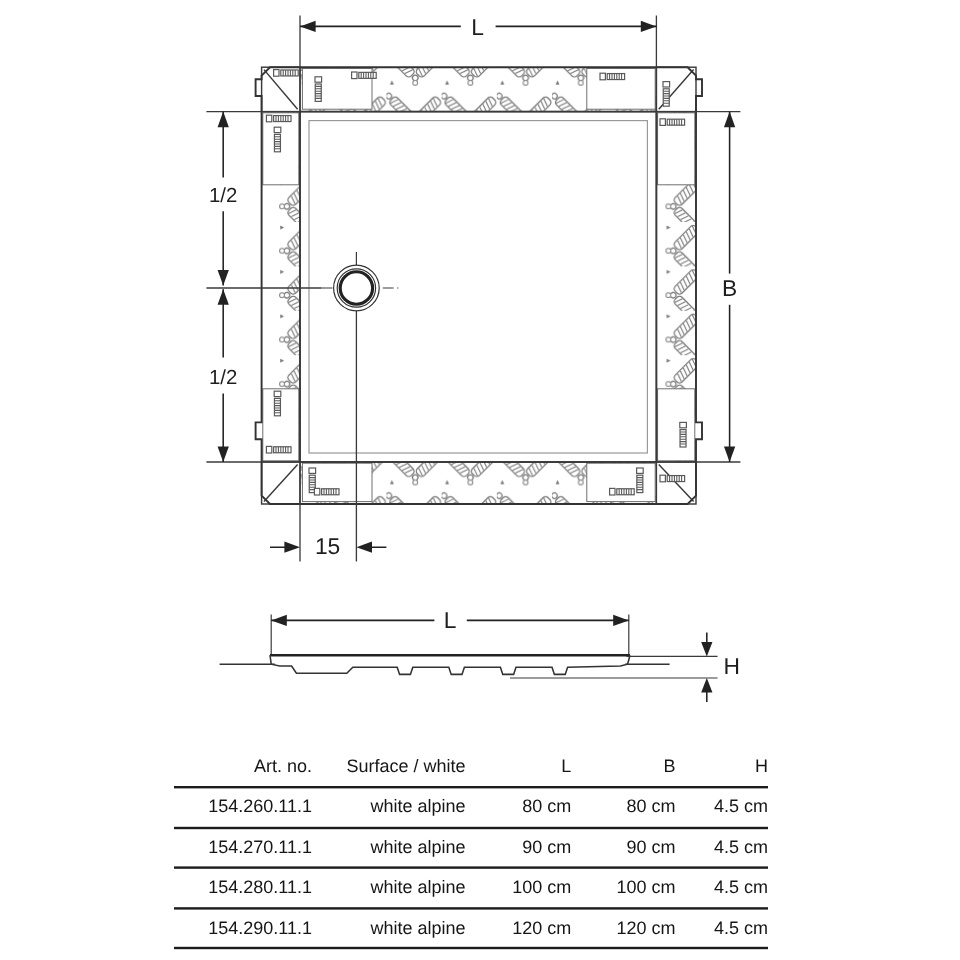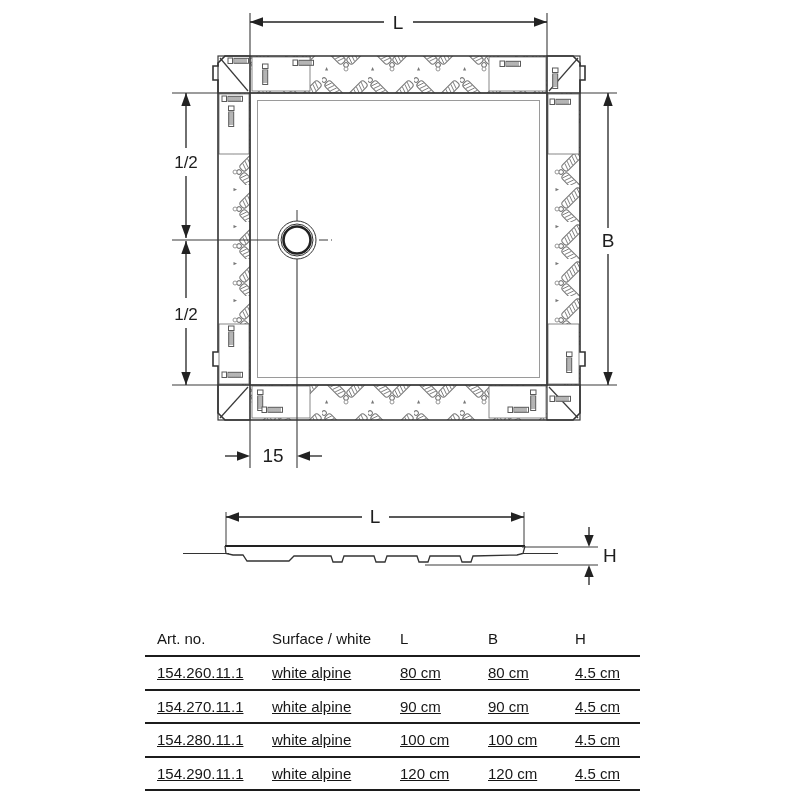--- a/index.html
+++ b/index.html
@@ -8,30 +8,30 @@
     font-family:"Liberation Sans", sans-serif;
   }
   svg text{
     font-family:"Liberation Sans", sans-serif;
     fill:#1e1e1e;
   }
   .dim-label{font-size:19px;}
   .dim-label-small{font-size:17px;}
   .spec-table{
     position:absolute;left:145px;top:622px;width:495px;
-    color:#161616;font-size:15px;line-height:1;
+    color:#161616;font-size:15px;line-height:1;text-align:right;
   }
   .t-row{
     display:grid;
     grid-template-columns:115px 128px 88px 87px 77px;
     align-items:center;
     border-bottom:2px solid #1c1c1c;
   }
   .t-row.header{height:33px;}
-  .t-row.body{height:31.5px;text-decoration:underline;}
+  .t-row.body{height:31.5px;}
   .t-cell{padding-left:12px;white-space:nowrap;}
 </style>
 </head>
 <body>
 
 <div class="stage">
 
   <svg width="800" height="612" viewBox="0 0 800 612">
     <defs>
 

